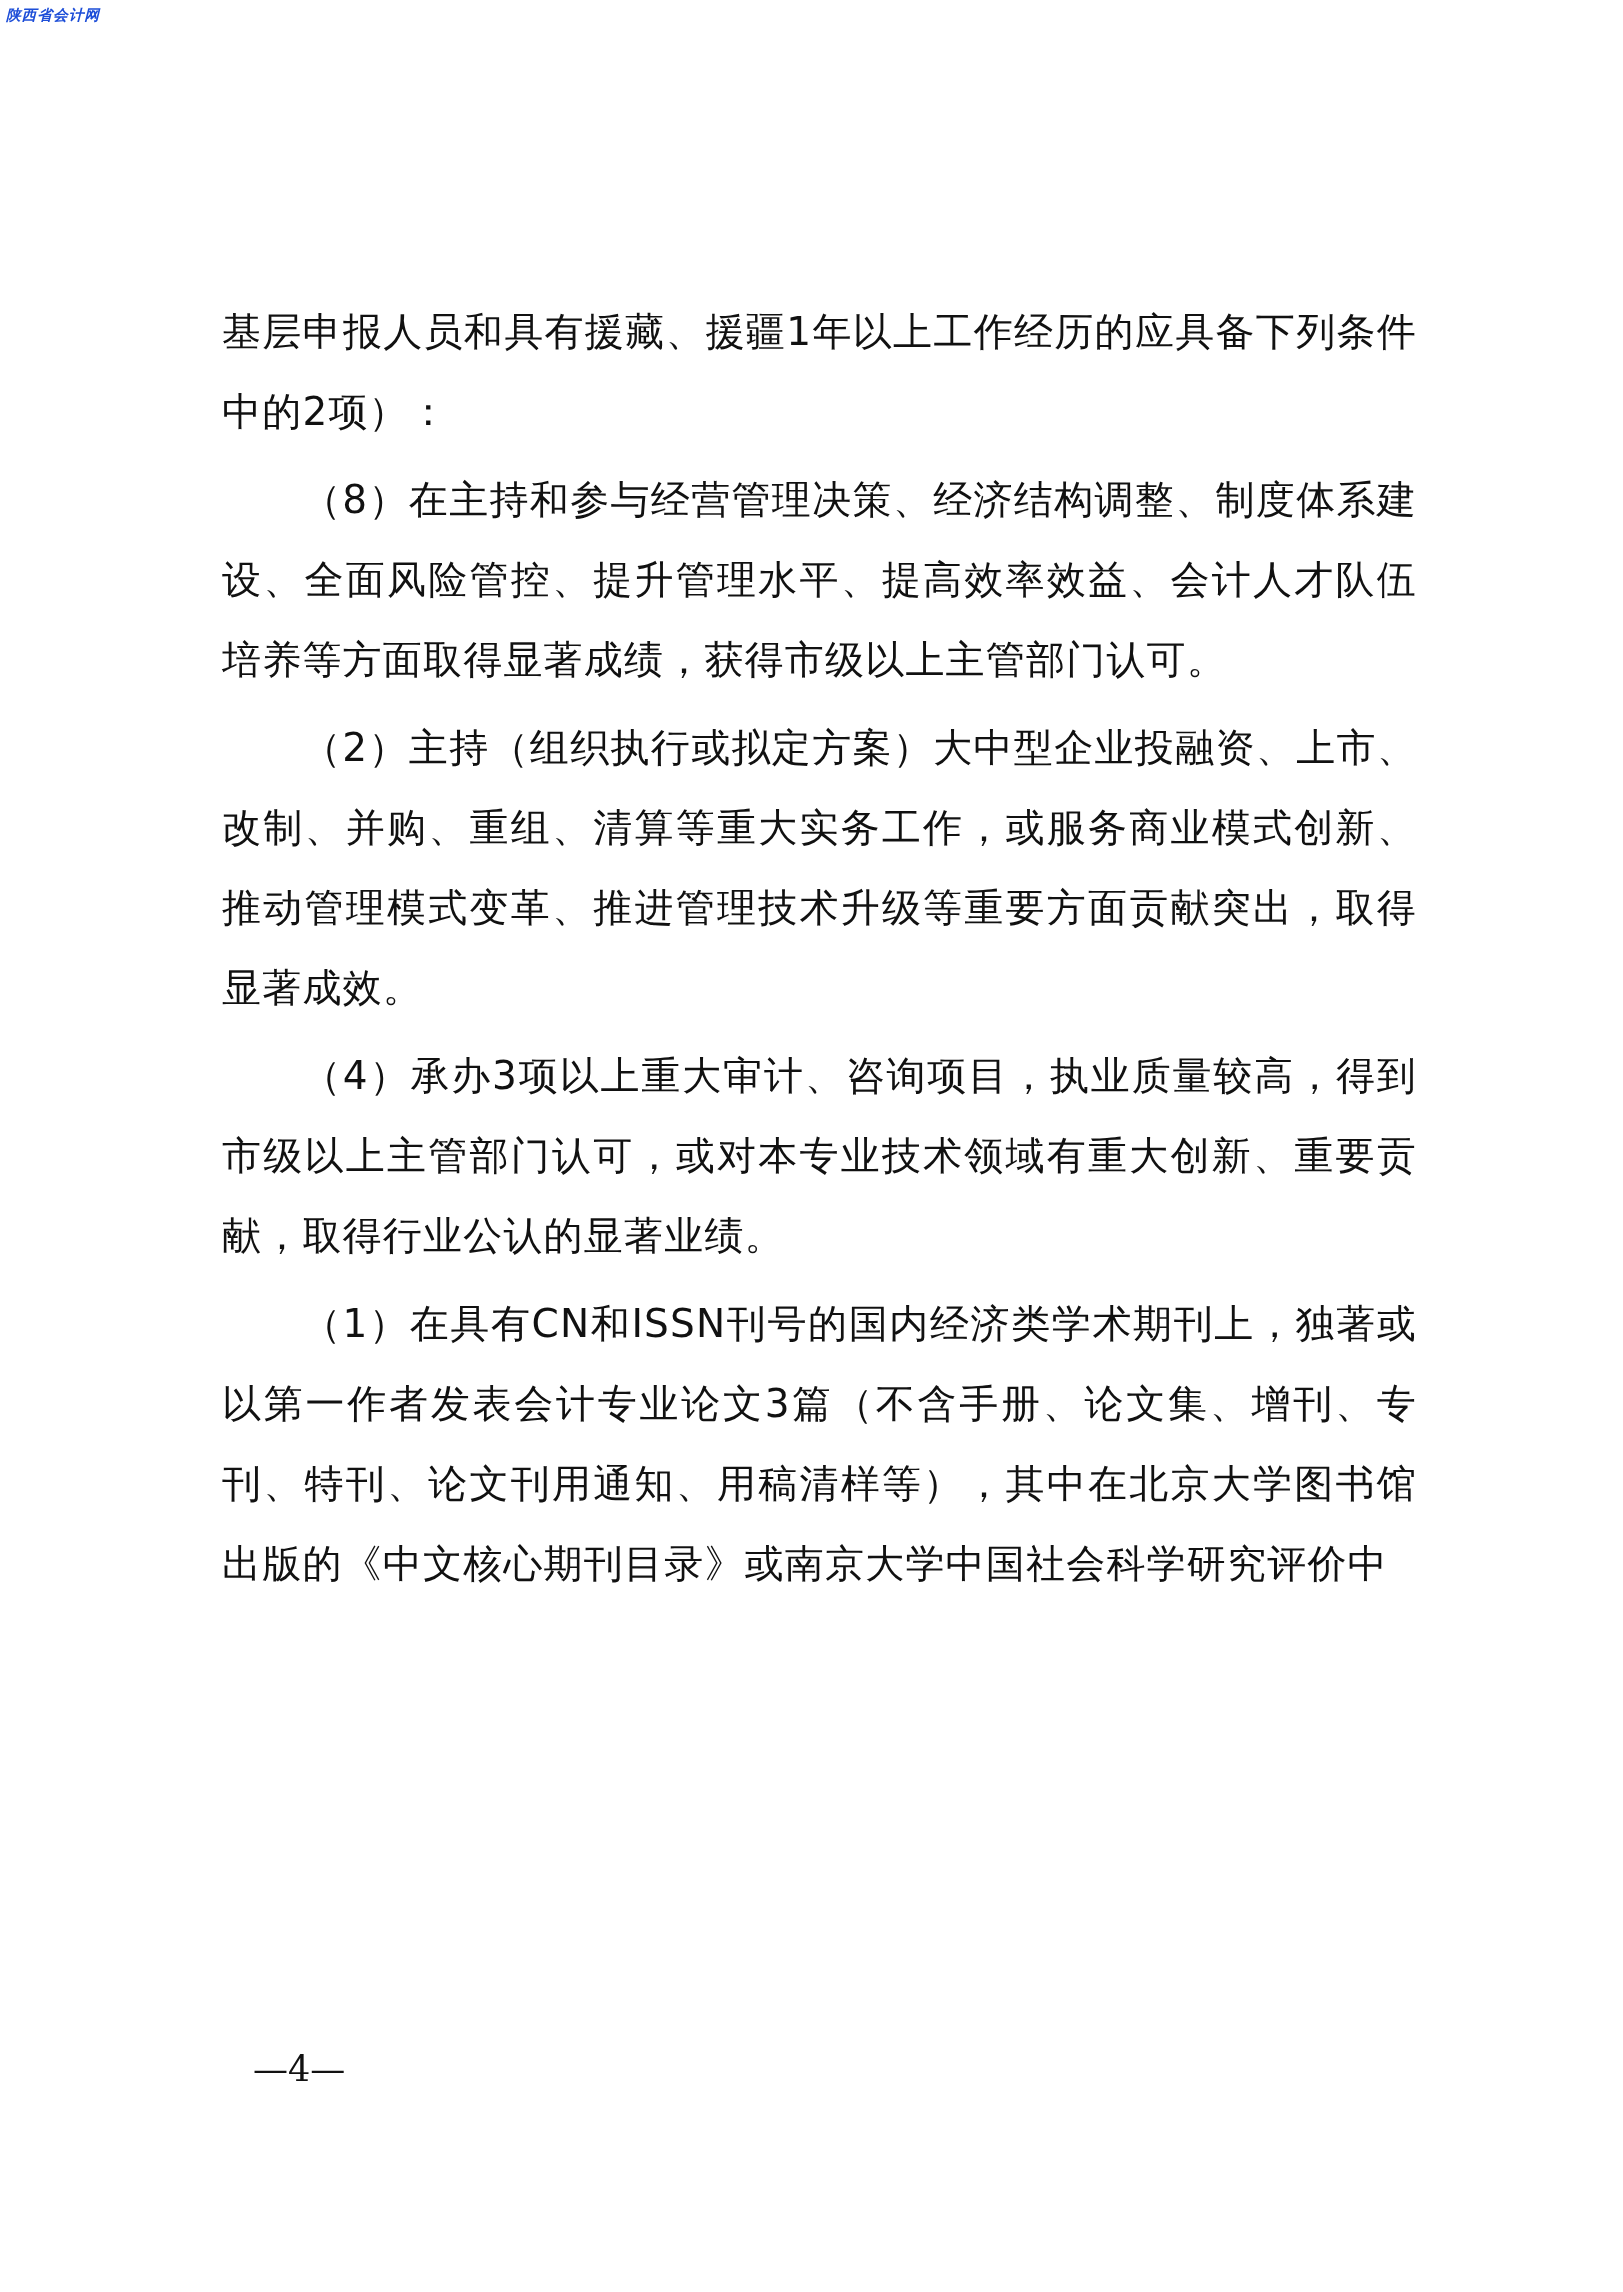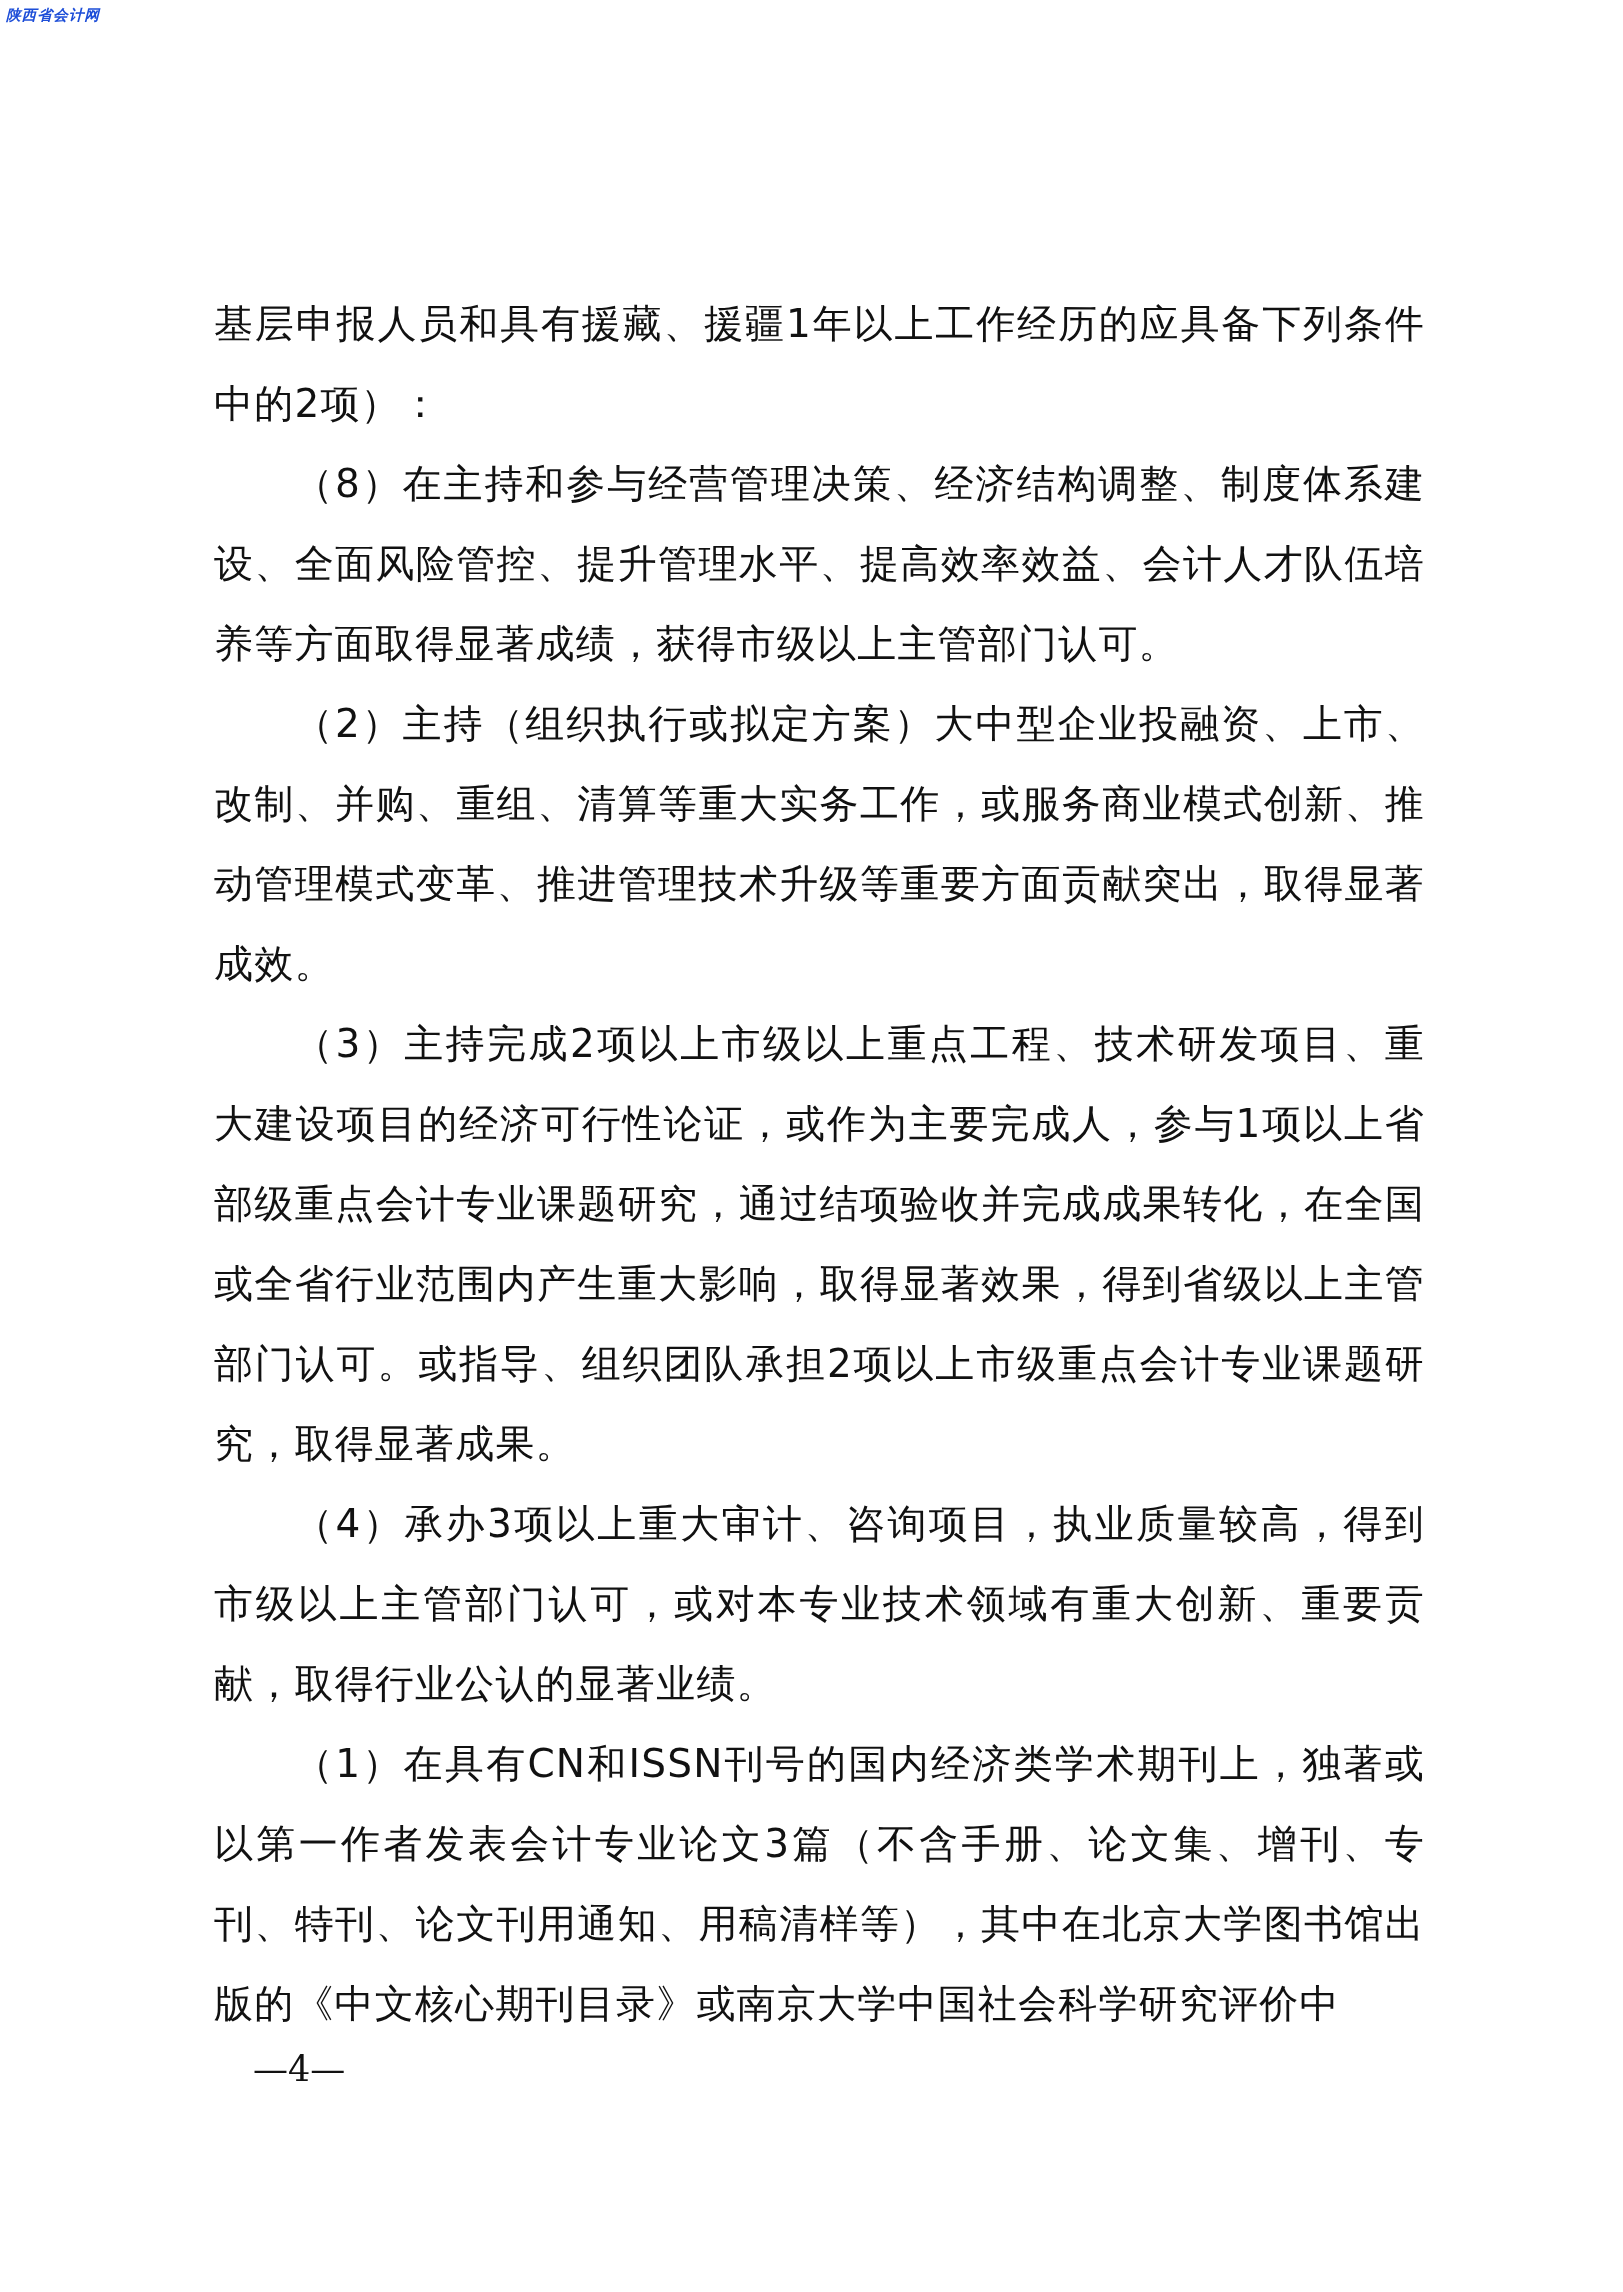--- a/index.html
+++ b/index.html
@@ -1,34 +1,33 @@
 <!DOCTYPE html>
 <html><head>
 <meta charset="utf-8">
 <style>
   html, body { margin: 0; padding: 0; background: #ffffff; }
   body { width: 1623px; height: 2293px; position: relative; overflow: hidden;
          font-family: "DejaVu Sans", sans-serif; color: #111; }
   .watermark { position: absolute; left: 5.9px; top: 5.9px; font-size: 14.7px; font-style: italic;
                color: #1d4ed8; letter-spacing: 1px; font-weight: bold; }
   .page-body { position: absolute; left: 214px; top: 284px; width: 1211px; }
-  .para { margin: 0; font-size: 39px; line-height: 80px; text-align: justify;
+  .para { margin: 8px; font-size: 39px; line-height: 80px; text-align: justify;
           text-align-last: left; letter-spacing: 1.2px; }
   .para.indent { text-indent: 80px; }
   .page-number { position: absolute; left: 253px; top: 2049px; font-family: "DejaVu Serif", serif;
                  font-size: 35px; color: #111; }
 </style>
 </head>
 <body>
 
 <div class="watermark">陕西省会计网</div>
 
 <div class="page-body">
   <p class="para">基层申报人员和具有援藏、援疆1年以上工作经历的应具备下列条件中的2项）：</p>
   <p class="para indent">（8）在主持和参与经营管理决策、经济结构调整、制度体系建设、全面风险管控、提升管理水平、提高效率效益、会计人才队伍培养等方面取得显著成绩，获得市级以上主管部门认可。</p>
   <p class="para indent">（2）主持（组织执行或拟定方案）大中型企业投融资、上市、改制、并购、重组、清算等重大实务工作，或服务商业模式创新、推动管理模式变革、推进管理技术升级等重要方面贡献突出，取得显著成效。</p>
-  <p class="para indent">（3）主持完成2项以上市级以上重点工程、技术研发项目、重大建设项目的经济可行性论证，或作为主要完成人，参与1项以上省部级重点会计专业课题研究，通过结项验收并完成成果转化，在全国或全省行业范围内产生重大影响，取得显著效果，得到省级以上主管部门认可。或指导、组织团队承担2项以上市级重点会计专业课题研究，取得显著成果。</p>
   <p class="para indent">（4）承办3项以上重大审计、咨询项目，执业质量较高，得到市级以上主管部门认可，或对本专业技术领域有重大创新、重要贡献，取得行业公认的显著业绩。</p>
   <p class="para indent">（1）在具有CN和ISSN刊号的国内经济类学术期刊上，独著或以第一作者发表会计专业论文3篇（不含手册、论文集、增刊、专刊、特刊、论文刊用通知、用稿清样等），其中在北京大学图书馆出版的《中文核心期刊目录》或南京大学中国社会科学研究评价中</p>
 </div>
 
 <div class="page-number">—4—</div>
 
 
 </body></html>

